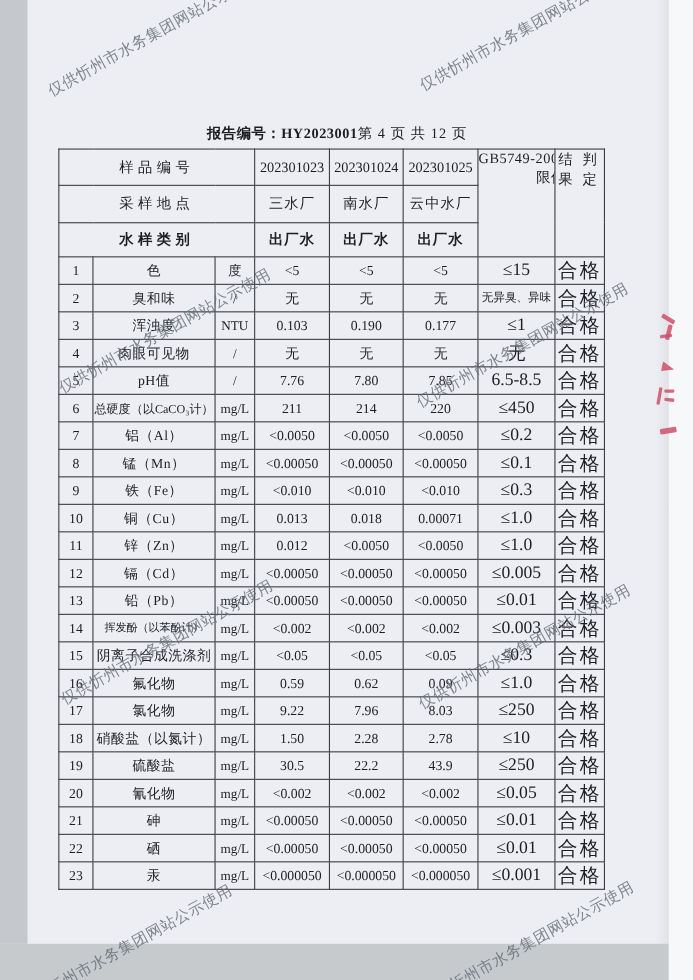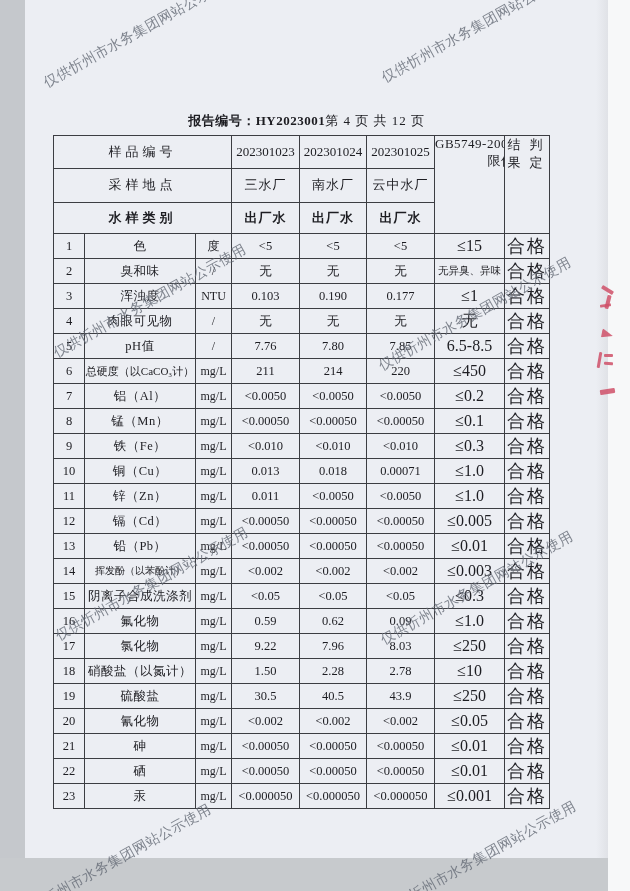--- a/index.html
+++ b/index.html
@@ -234,21 +234,21 @@
       <td class="c-val">0.013</td>
       <td class="c-val">0.018</td>
       <td class="c-val">0.00071</td>
       <td class="c-lim">≤1.0</td>
       <td class="c-res">合格</td>
     </tr>
         <tr>
       <td class="c-no">11</td>
       <td class="c-name">锌（Zn）</td>
       <td class="c-unit">mg/L</td>
-      <td class="c-val">0.011</td>
+      <td class="c-val">0.012</td>
       <td class="c-val">&lt;0.0050</td>
       <td class="c-val">&lt;0.0050</td>
       <td class="c-lim">≤1.0</td>
       <td class="c-res">合格</td>
     </tr>
         <tr>
       <td class="c-no">12</td>
       <td class="c-name">镉（Cd）</td>
       <td class="c-unit">mg/L</td>
       <td class="c-val">&lt;0.00050</td>
@@ -315,21 +315,21 @@
       <td class="c-val">2.28</td>
       <td class="c-val">2.78</td>
       <td class="c-lim">≤10</td>
       <td class="c-res">合格</td>
     </tr>
         <tr>
       <td class="c-no">19</td>
       <td class="c-name">硫酸盐</td>
       <td class="c-unit">mg/L</td>
       <td class="c-val">30.5</td>
-      <td class="c-val">40.5</td>
+      <td class="c-val">22.2</td>
       <td class="c-val">43.9</td>
       <td class="c-lim">≤250</td>
       <td class="c-res">合格</td>
     </tr>
         <tr>
       <td class="c-no">20</td>
       <td class="c-name">氰化物</td>
       <td class="c-unit">mg/L</td>
       <td class="c-val">&lt;0.002</td>
       <td class="c-val">&lt;0.002</td>

